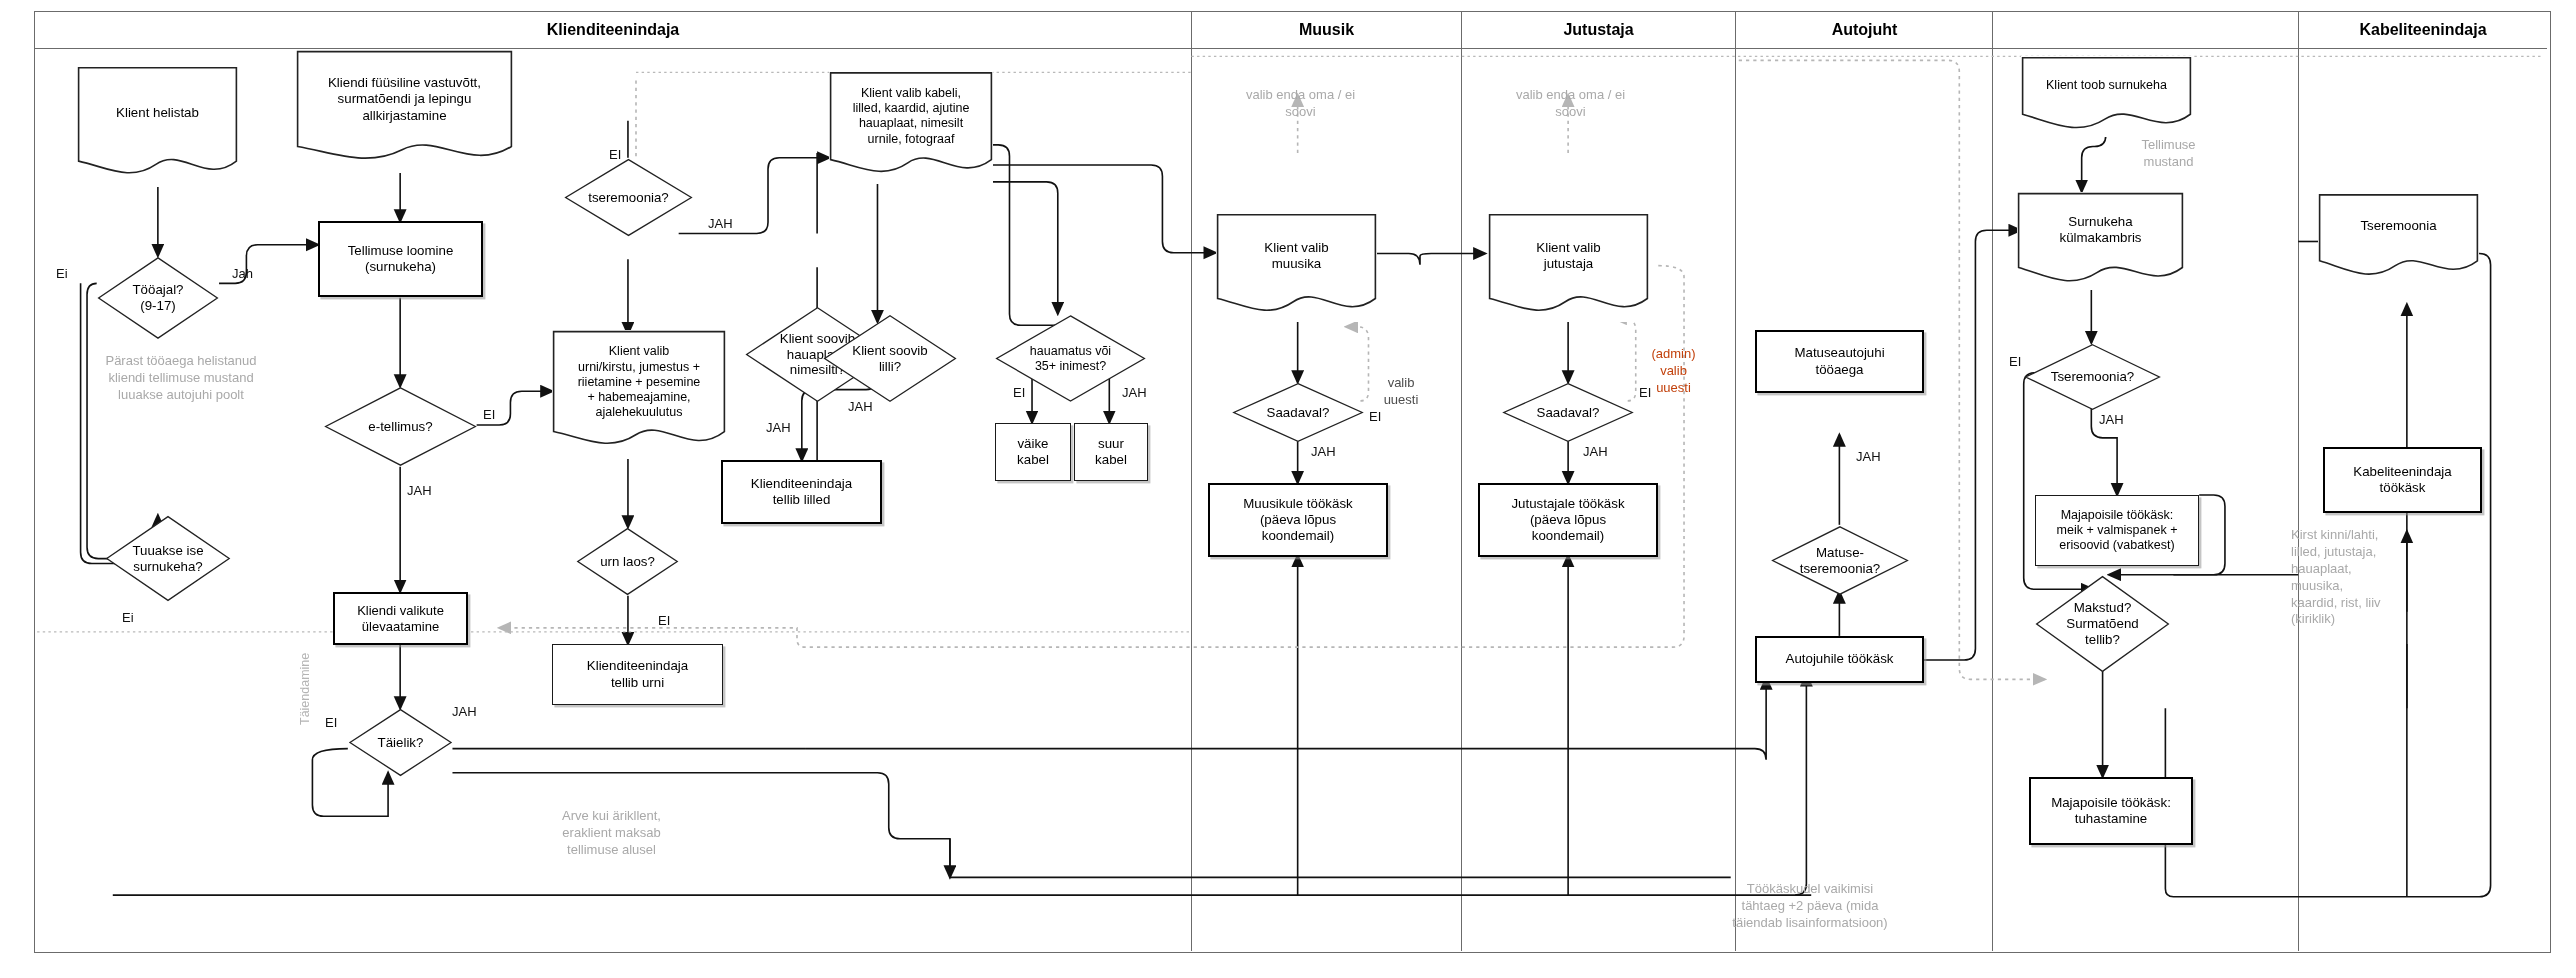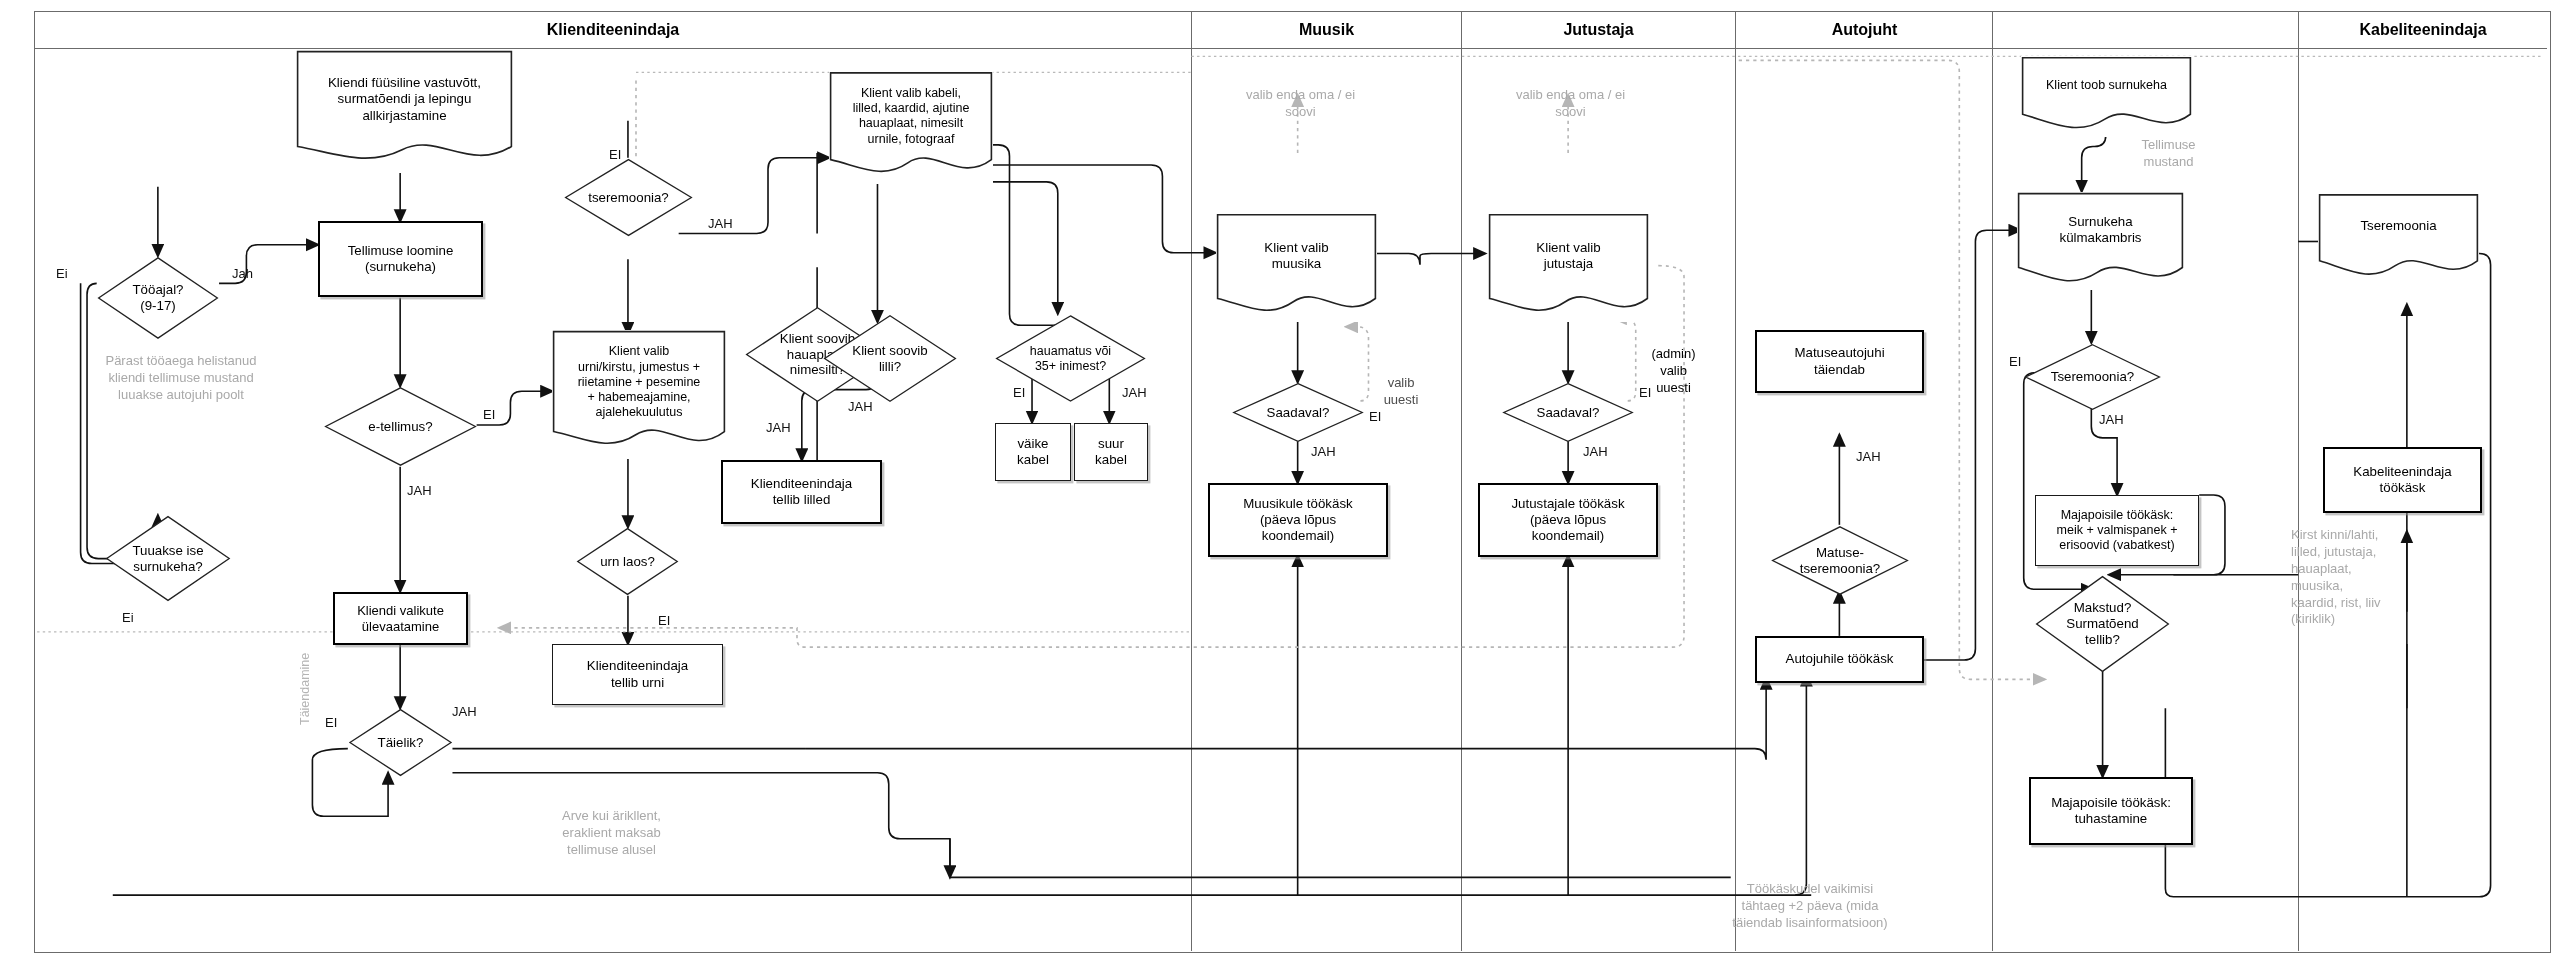--- a/index.html
+++ b/index.html
@@ -165,20 +165,26 @@
       <path d="M2160,75 L2420,75 Q2434,75 2434,89 L2434,830 Q2434,844 2448,844 L2540,844" marker-end="url(#ahg)"></path>
     </g>
 
     <g fill="none" stroke="#b9b9b9" stroke-width="1.5" stroke-dasharray="3 4">
       <path d="M790,90 L1480,90"></path>
       <path d="M1480,70 L3160,70"></path>
       <path d="M46,785 L1480,785"></path>
     </g>
   </svg>
 
+  <div class="node doc" style="left:77px;top:66px;width:161px;height:121px;">
+    <svg viewBox="0 0 200 150" style="position:absolute;inset:0;width:100%;height:100%;">
+      <path d="M2,2 H198 V118 C160,148 130,100 98,122 C66,144 38,126 2,118 Z" fill="#fff" stroke="#222" stroke-width="2"></path>
+    </svg>
+    <span style="position:relative;z-index:2;padding-bottom:27px;">Klient helistab</span>
+  </div>
 
   <div class="diamond" style="left:97px;top:256px;width:122px;height:84px;">
     <svg viewBox="0 0 152 104" style="position:absolute;inset:0;width:100%;height:100%;">
       <path d="M76,2 L150,52 L76,102 L2,52 Z" fill="#fff" stroke="#222" stroke-width="1.6"></path>
     </svg>
     <div class="dlabel" style="white-space:pre-line;">Tööajal?
 (9-17)</div>
   </div>
 
   <div class="diamond" style="left:105px;top:515px;width:126px;height:87px;">
@@ -338,21 +344,21 @@
   </div>
 
   <div class="node proc bold" style="left:1478px;top:483px;width:180px;height:74px;white-space:pre-line;">
     <span>Jutustajale töökäsk
 (päeva lõpus
 koondemail)</span>
   </div>
 
   <div class="node proc bold" style="left:1755px;top:330px;width:169px;height:63px;white-space:pre-line;">
     <span>Matuseautojuhi
-täiendab</span>
+tööaega</span>
   </div>
 
   <div class="diamond" style="left:1771px;top:525px;width:138px;height:71px;">
     <svg viewBox="0 0 172 88" style="position:absolute;inset:0;width:100%;height:100%;">
       <path d="M86,2 L170,44 L86,86 L2,44 Z" fill="#fff" stroke="#222" stroke-width="1.6"></path>
     </svg>
     <div class="dlabel" style="white-space:pre-line;">Matuse-
 tseremoonia?</div>
   </div>
 
@@ -452,18 +458,18 @@
 hauaplaat,
 muusika,
 kaardid, rist, liiv
 (kiriklik)</div>
   <div class="note" style="left:1224px;top:87px;width:153px;">valib enda oma / ei
 soovi</div>
   <div class="note" style="left:1494px;top:87px;width:153px;">valib enda oma / ei
 soovi</div>
   <div class="note" style="left:1369px;top:375px;width:64px;color:#4d4d4d;">valib
 uuesti</div>
-  <div class="note" style="left:1639px;top:346px;width:69px;color:#000000;">(admin)
+  <div class="note" style="left:1639px;top:346px;width:69px;color:#c2410c;">(admin)
 valib
 uuesti</div>
   <div class="vnote" style="left:298px;top:725px;">Täiendamine</div>
 </div>
 
 
 </body></html>

